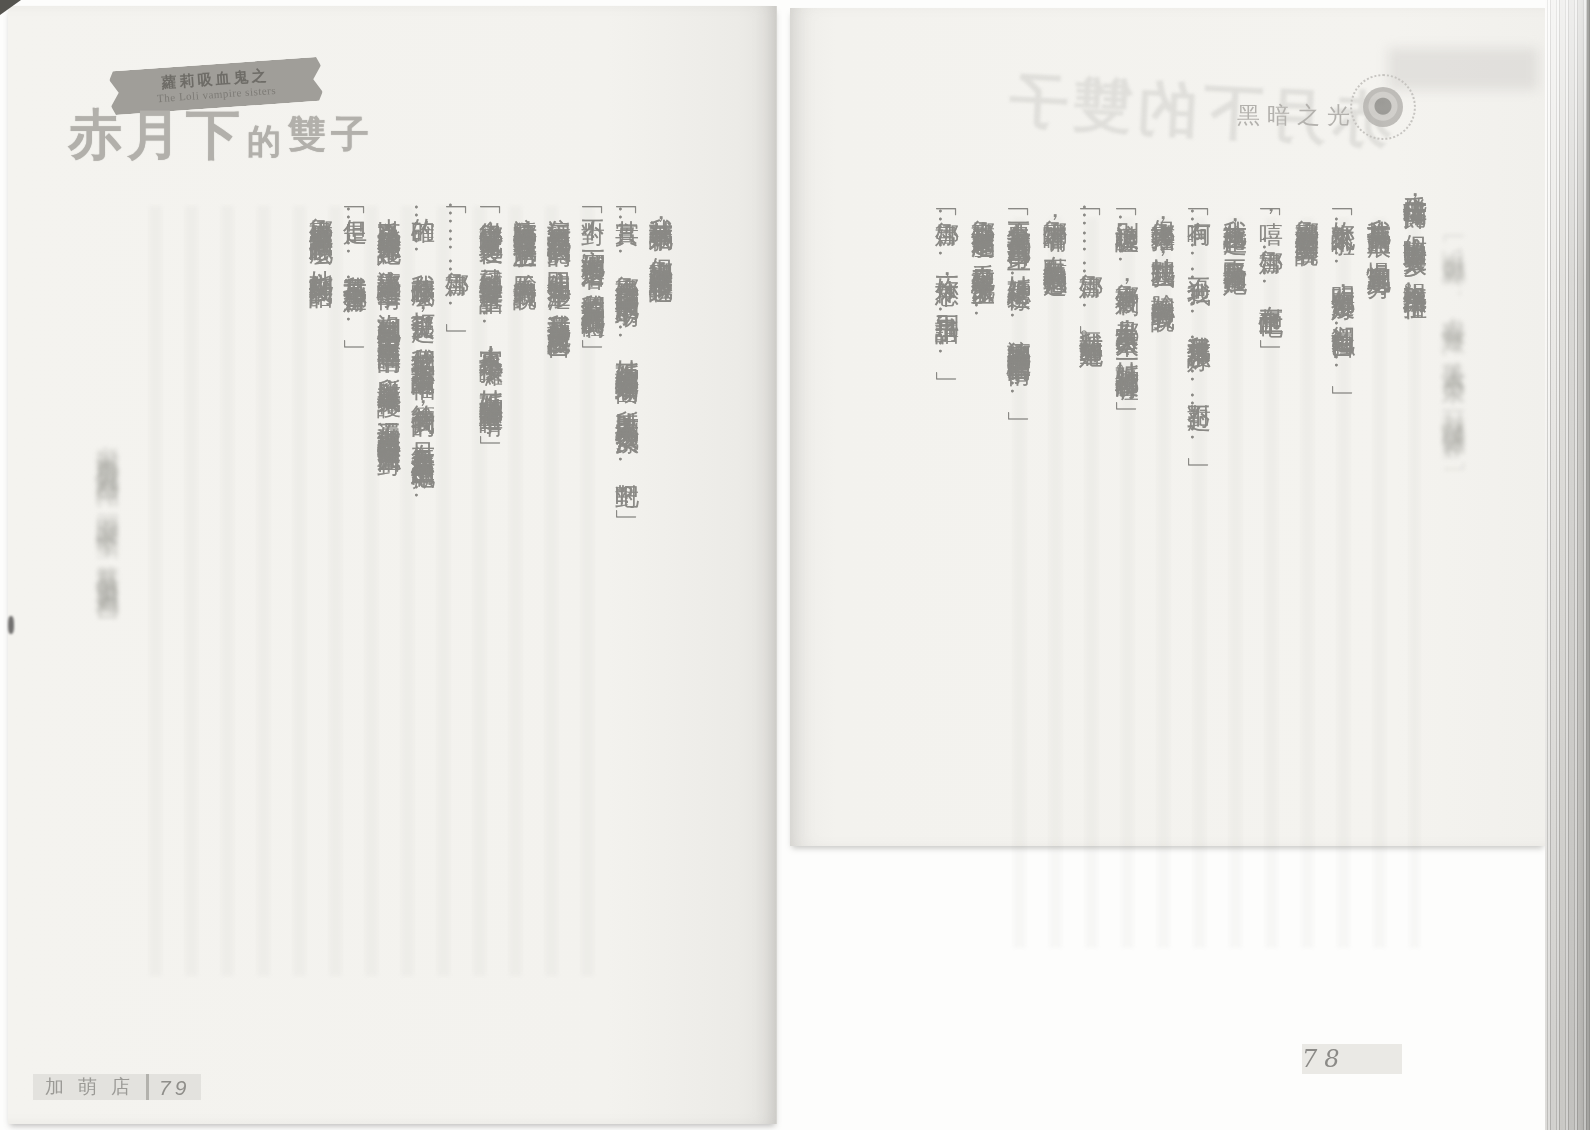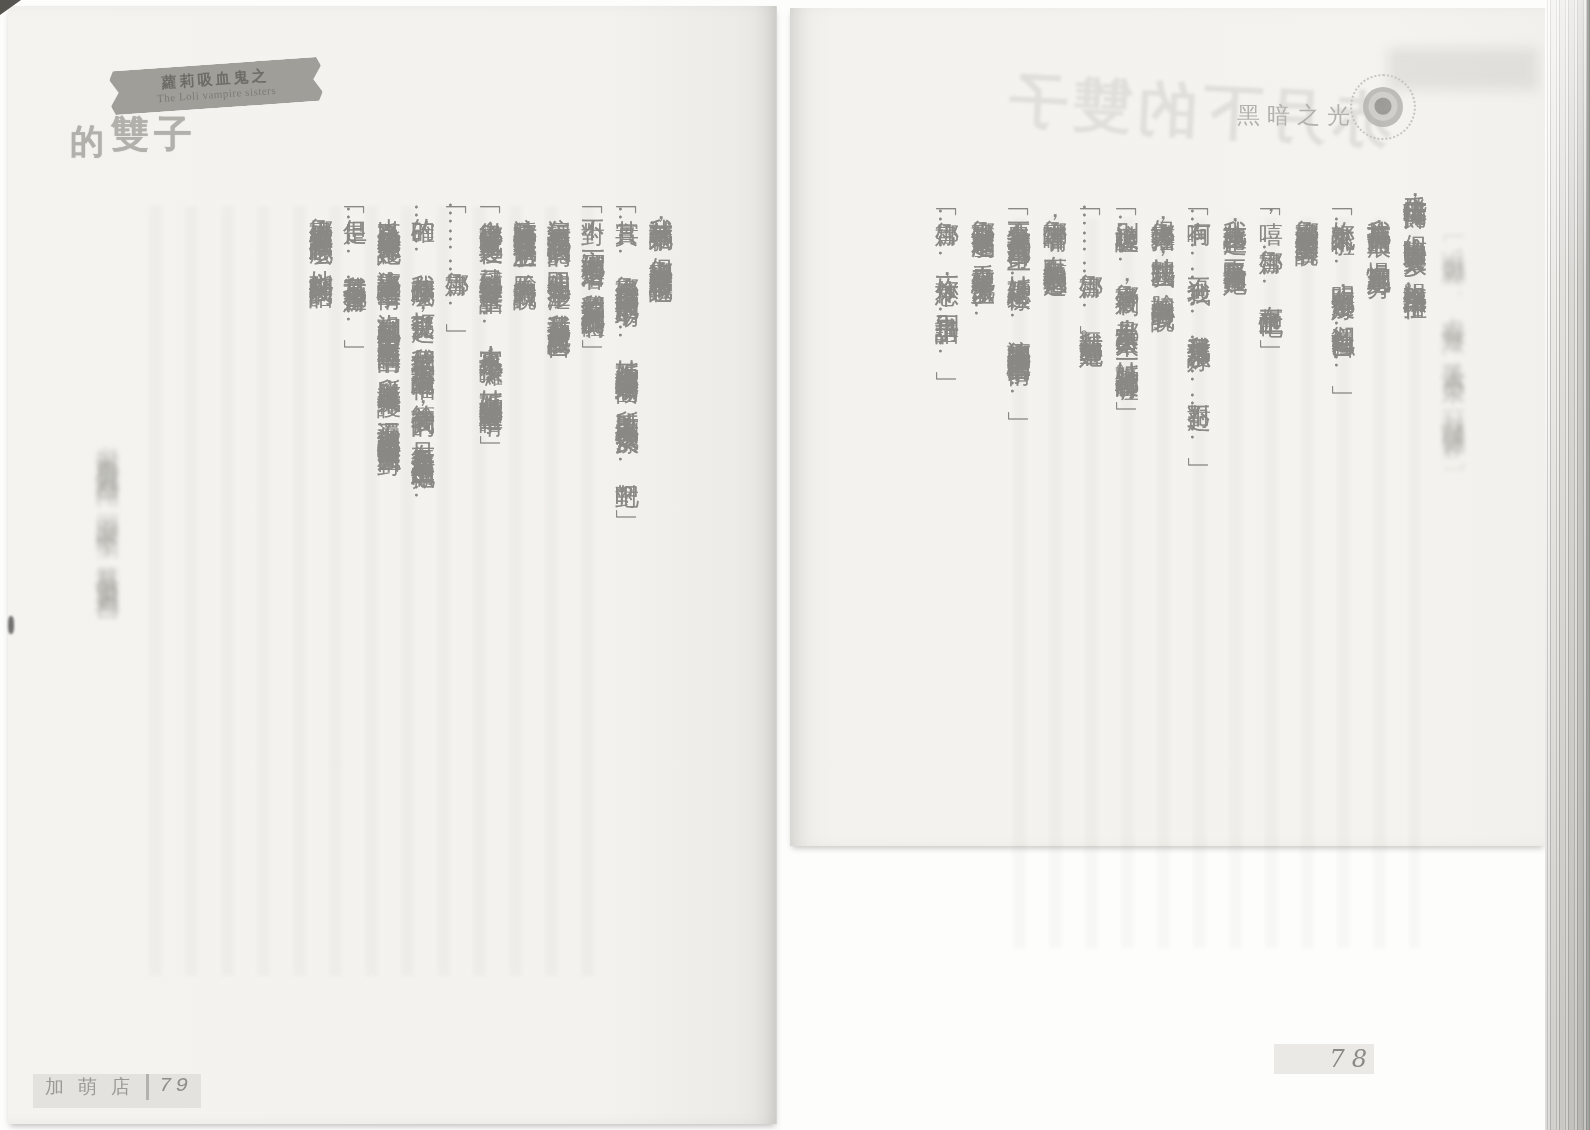--- a/index.html
+++ b/index.html
@@ -54,28 +54,28 @@
 
   
   .chapter-title{position:absolute;left:447px;top:92px;font-size:23px;letter-spacing:7px;
     color:#b3b1ad;white-space:nowrap;}
   .ornament{position:absolute;left:560px;top:66px;width:66px;height:66px;}
   .orn-ring{position:absolute;inset:0;border-radius:50%;border:2px dotted #c6c4c0;}
   .orn-core{position:absolute;inset:13px;border-radius:50%;opacity:.85;
     background:radial-gradient(circle at 50% 48%,#8f8e8a 0 8px,#cbc9c5 9px 14px,#b5b3af 15px);}
 
   
-  .footer-left{position:absolute;left:25px;top:1068px;width:168px;height:34px;
-    background:#e3e2de;display:flex;align-items:flex-start;}
+  .footer-left{position:absolute;left:25px;top:1068px;width:168px;height:26px;
+    background:#e3e2de;display:flex;align-items:flex-end;}
   .footer-left .shop{font-size:19px;letter-spacing:14px;color:#9b9a96;margin-left:12px;white-space:nowrap;}
   .footer-left .fdiv{width:3px;height:26px;background:#b3b2ad;margin-left:2px;}
-  .footer-left .fnum{font-family:Liberation Mono, monospace;font-style:italic;font-size:21px;
+  .footer-left .fnum{font-family:Liberation Sans, sans-serif;font-style:italic;font-size:21px;
     color:#8f8e8a;letter-spacing:4px;margin-left:10px;}
-  .footer-right{position:absolute;left:484px;top:1036px;width:100px;height:30px;
-    background:#eae9e5;display:flex;align-items:center;justify-content:flex-end;}
+  .footer-right{position:absolute;left:512px;top:1036px;width:100px;height:30px;
+    background:#eae9e5;display:flex;align-items:center;justify-content:flex-start;}
   .footer-right .fnum{font-family:"DejaVu Serif",serif;font-style:italic;font-size:24px;
     color:#8b8a87;letter-spacing:7px;}
 
   
   .ghost{position:absolute;filter:blur(2px);opacity:.55;pointer-events:none;
     background:repeating-linear-gradient(90deg,transparent 0 23px,rgba(148,146,142,.10) 23px 36px);}
   .ghost-left{left:118px;top:200px;width:474px;height:770px;}
   .ghost-right{left:200px;top:210px;width:430px;height:730px;}
   .ghost-vtext{position:absolute;writing-mode:vertical-rl;font-size:24px;letter-spacing:3px;
     line-height:30px;color:rgba(150,148,144,.30);filter:blur(2.2px);transform:scaleX(-1);
@@ -98,20 +98,21 @@
 <div class="scan">
 
   <div class="page page-left">
 
     <div class="logo">
       <div class="ribbon">
         <div class="ribbon-cn">蘿莉吸血鬼之</div>
         <div class="ribbon-en">The Loli vampire sisters</div>
       </div>
       <div class="logo-title">
+        <span class="t1">赤月下</span>
         <span class="t2">的</span>
         <span class="t3">雙子</span>
       </div>
     </div>
 
     <div class="ghost ghost-left"></div>
     <div class="ghost-vtext gv2">這句話大概也是說給我自己聽的，即使明知希望渺茫，我還是希望能這樣說服自己。</div>
 
     <div class="body-text body-left">
       <p>我試著讓她躺下，但魯娜卻執意繼續對我說道：</p>

